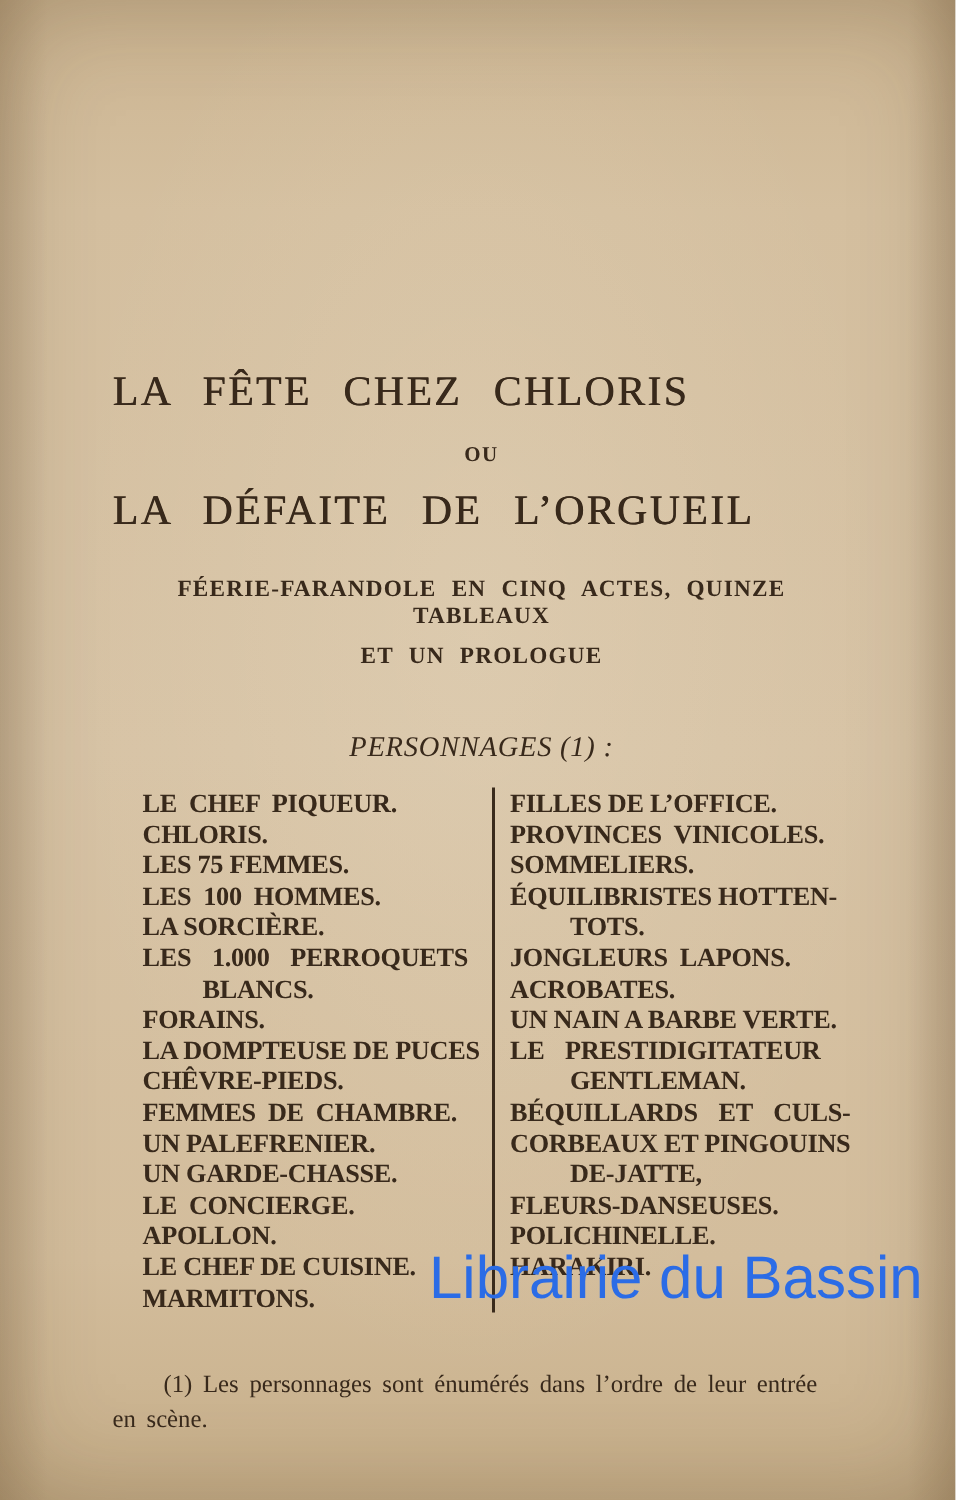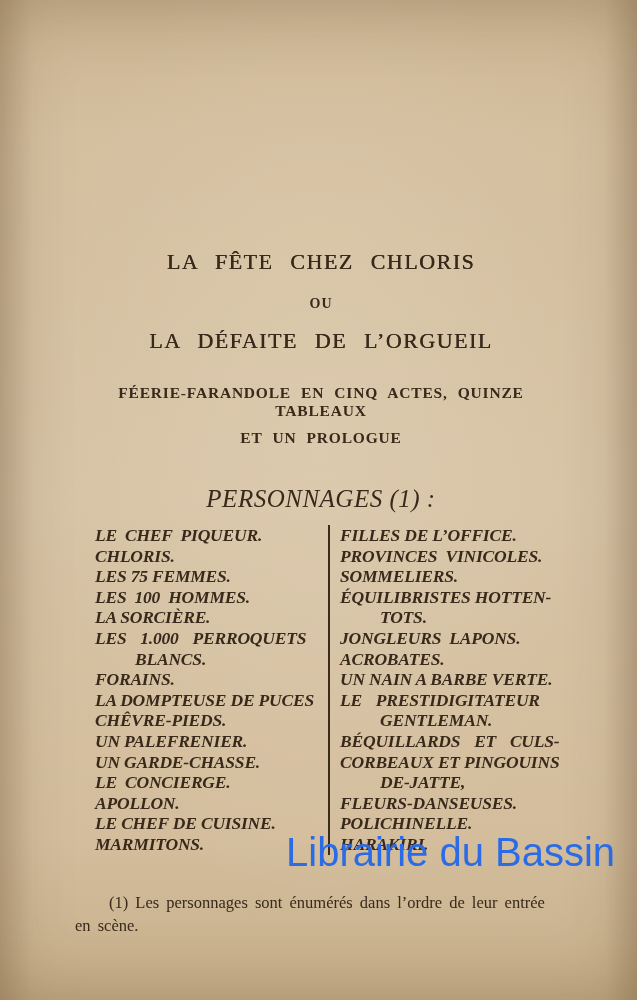--- a/index.html
+++ b/index.html
@@ -20,22 +20,21 @@
       linear-gradient(90deg, rgba(92,62,30,0.14) 0%, rgba(0,0,0,0) 5%, rgba(0,0,0,0) 95%, rgba(92,62,30,0.16) 100%),
       linear-gradient(180deg, #ccb592 0%, #d4bf9f 14%, #d7c3a5 50%, #d3bd9c 84%, #c7af8a 100%);
     box-shadow: inset 0 0 70px rgba(70,45,18,0.28);
   }
   .content {
     position: relative;
     padding: 246px 70px 0 75px;
     box-sizing: border-box;
   }
   .title {
-    text-align: center;
-    font-size: 22px;
+    font-size: 28px;
     line-height: 31px;
     letter-spacing: 1.5px;
     word-spacing: 0.45em;
     text-shadow: 0.35px 0 0 currentColor;
   }
   .title-sep {
     text-align: center;
     font-size: 14px;
     line-height: 16px;
     margin-top: 19px;
@@ -49,30 +48,29 @@
     line-height: 18px;
     font-weight: bold;
     letter-spacing: 0.8px;
     word-spacing: 0.35em;
   }
   .subtitle1 { margin-top: 28px; }
   .subtitle2 { margin-top: 9px; }
   .cast-heading {
     text-align: center;
     font-style: italic;
-    font-size: 25px;
+    font-size: 19px;
     line-height: 25px;
     margin-top: 39px;
     letter-spacing: 0.5px;
   }
   .cast {
     display: flex;
     margin-top: 14px;
     margin-left: 20px;
-    font-style: italic;
   }
   .cast-col {
     font-weight: bold;
     font-size: 17.5px;
     line-height: 20.6px;
     letter-spacing: -0.2px;
     white-space: nowrap;
   }
   .cast-col-left { width: 233px; }
   .cast-divider {
@@ -124,20 +122,21 @@
         <div class="cast-line sp1">LE CHEF PIQUEUR.</div>
         <div class="cast-line">CHLORIS.</div>
         <div class="cast-line">LES 75 FEMMES.</div>
         <div class="cast-line sp1">LES 100 HOMMES.</div>
         <div class="cast-line">LA SORCIÈRE.</div>
         <div class="cast-line sp2">LES 1.000 PERROQUETS</div>
         <div class="cast-line indent">BLANCS.</div>
         <div class="cast-line">FORAINS.</div>
         <div class="cast-line">LA DOMPTEUSE DE PUCES</div>
         <div class="cast-line">CHÊVRE-PIEDS.</div>
+        <div class="cast-line sp1">FEMMES DE CHAMBRE.</div>
         <div class="cast-line">UN PALEFRENIER.</div>
         <div class="cast-line">UN GARDE-CHASSE.</div>
         <div class="cast-line sp1">LE CONCIERGE.</div>
         <div class="cast-line">APOLLON.</div>
         <div class="cast-line">LE CHEF DE CUISINE.</div>
         <div class="cast-line">MARMITONS.</div>
       </div>
 
       <div class="cast-divider"></div>
 

